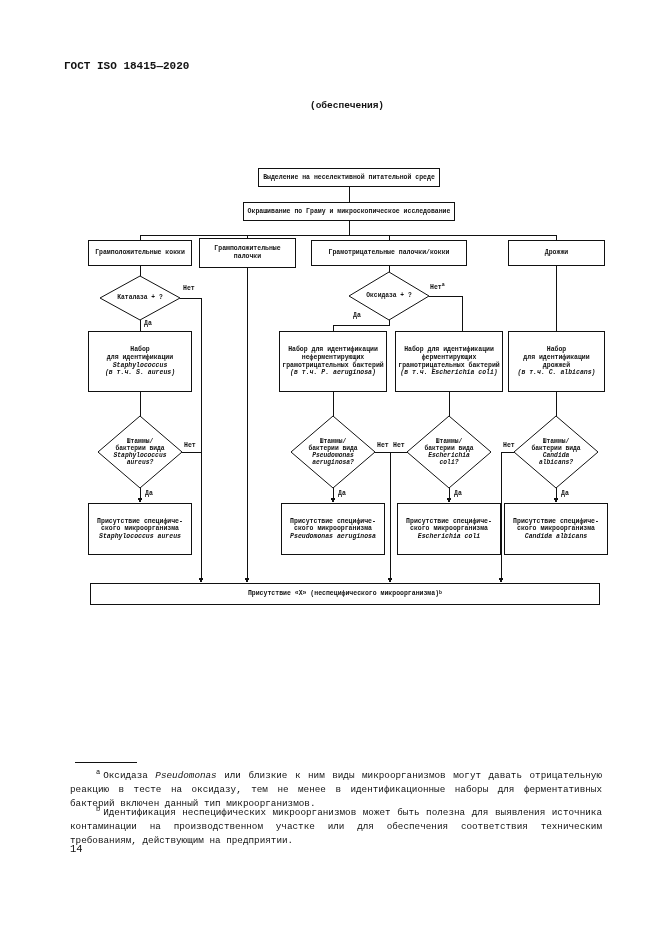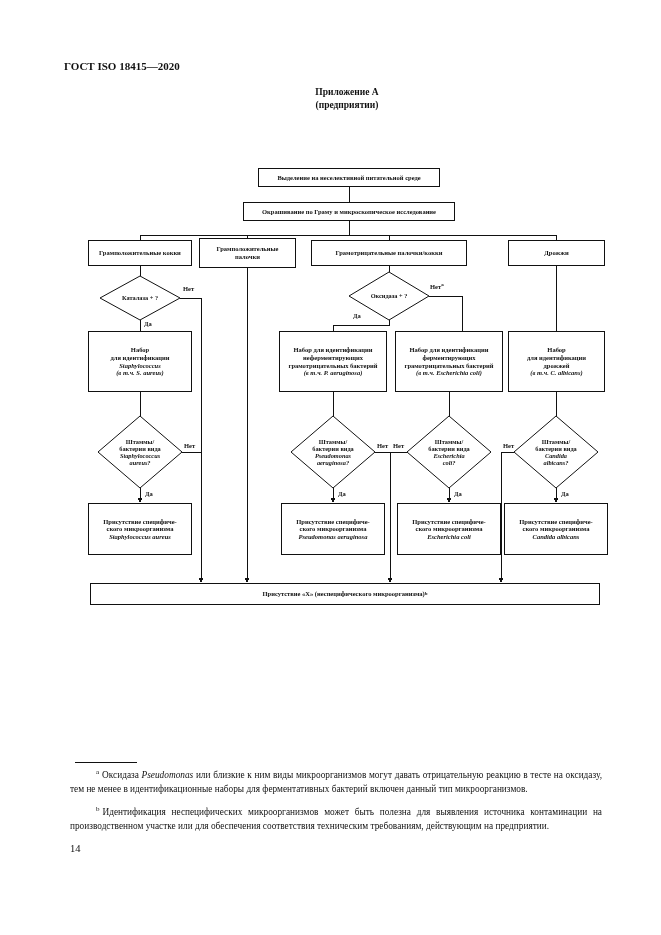--- a/index.html
+++ b/index.html
@@ -1,17 +1,17 @@
 <!DOCTYPE html>
 <html><head>
 <meta charset="utf-8">
 <style>
   html,body{margin:0;padding:0;background:#fff;}
   .page{position:relative;width:661px;height:935px;background:#fff;overflow:hidden;
-        font-family:Liberation Serif, serif;color:#111;}
+        font-family:Liberation Mono, monospace;color:#111;}
   .abs{position:absolute;}
   .doc-code{left:64px;top:60px;font-size:11px;font-weight:bold;}
   .center-wrap{left:37px;width:620px;text-align:center;}
   .appendix{top:87px;font-size:9.5px;font-weight:bold;}
   .appendix-sub{top:100px;font-size:9.5px;font-weight:bold;}
   .fig-title{top:127px;font-size:10.5px;font-weight:bold;}
   .box{border:1px solid #111;background:#fff;display:flex;flex-direction:column;
        align-items:center;justify-content:center;text-align:center;
        font-size:6.5px;line-height:7.6px;font-weight:bold;box-sizing:border-box;}
   .dtext{display:flex;flex-direction:column;align-items:center;justify-content:center;
@@ -30,22 +30,21 @@
   .fn-a{top:766px;}
   .fn-b{top:803px;}
   .pagenum{left:70px;top:843px;font-size:10.5px;}
 </style>
 </head>
 <body>
 
 <div class="page">
 
   <div class="abs doc-code">ГОСТ ISO 18415—2020</div>
-  <div class="abs center-wrap appendix">Приложение А</div>
-  <div class="abs center-wrap appendix-sub">(предприятии)</div>
+  <div class="abs center-wrap appendix-sub">(обеспечения)</div>
 
   <svg class="wires" width="661" height="935" viewBox="0 0 661 935" shape-rendering="crispEdges">
     <line x1="349" y1="187" x2="349" y2="202"></line>
     <line x1="349" y1="221" x2="349" y2="235"></line>
     <line x1="140" y1="235" x2="556" y2="235"></line>
     <line x1="140" y1="235" x2="140" y2="240"></line>
     <line x1="247" y1="235" x2="247" y2="238"></line>
     <line x1="389" y1="235" x2="389" y2="240"></line>
     <line x1="556" y1="235" x2="556" y2="240"></line>
     <line x1="140" y1="266" x2="140" y2="276"></line>

